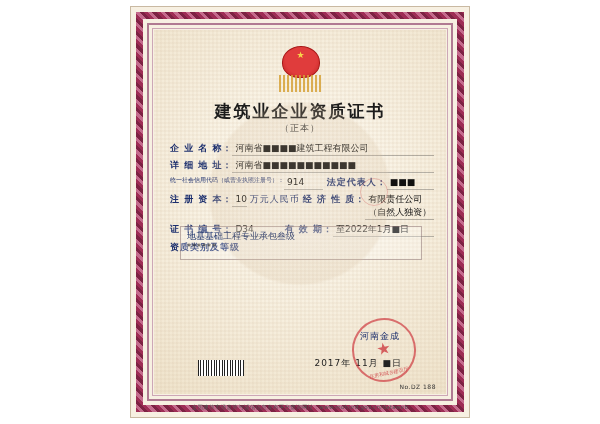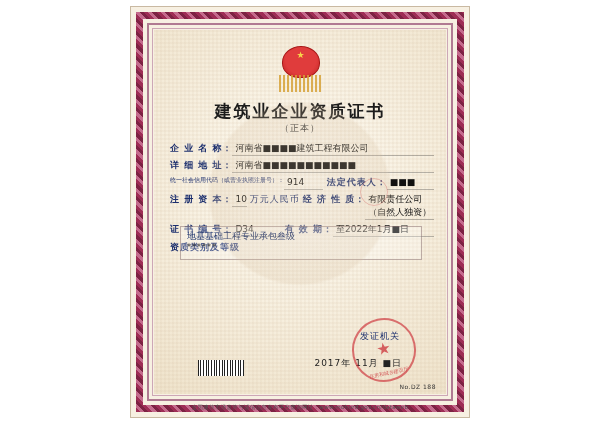--- a/index.html
+++ b/index.html
@@ -232,21 +232,21 @@
         </div>
       </div>
 
       <div class="scopebox">
         <div>地基基础工程专业承包叁级</div>
         <div class="star2">******</div>
       </div>
 
       <div class="minired"></div>
 
-      <div class="issuer">发证机关</div>
+      <div class="issuer">河南金成</div>
       <div class="date">2017年 11月 ■日</div>
 
       <div class="seal">
         <div class="sstar">★</div>
         <div class="stext">住房和城乡建设厅</div>
       </div>
 
 
       <div class="barcode"></div>
       <div class="noz">No.DZ 188</div>

